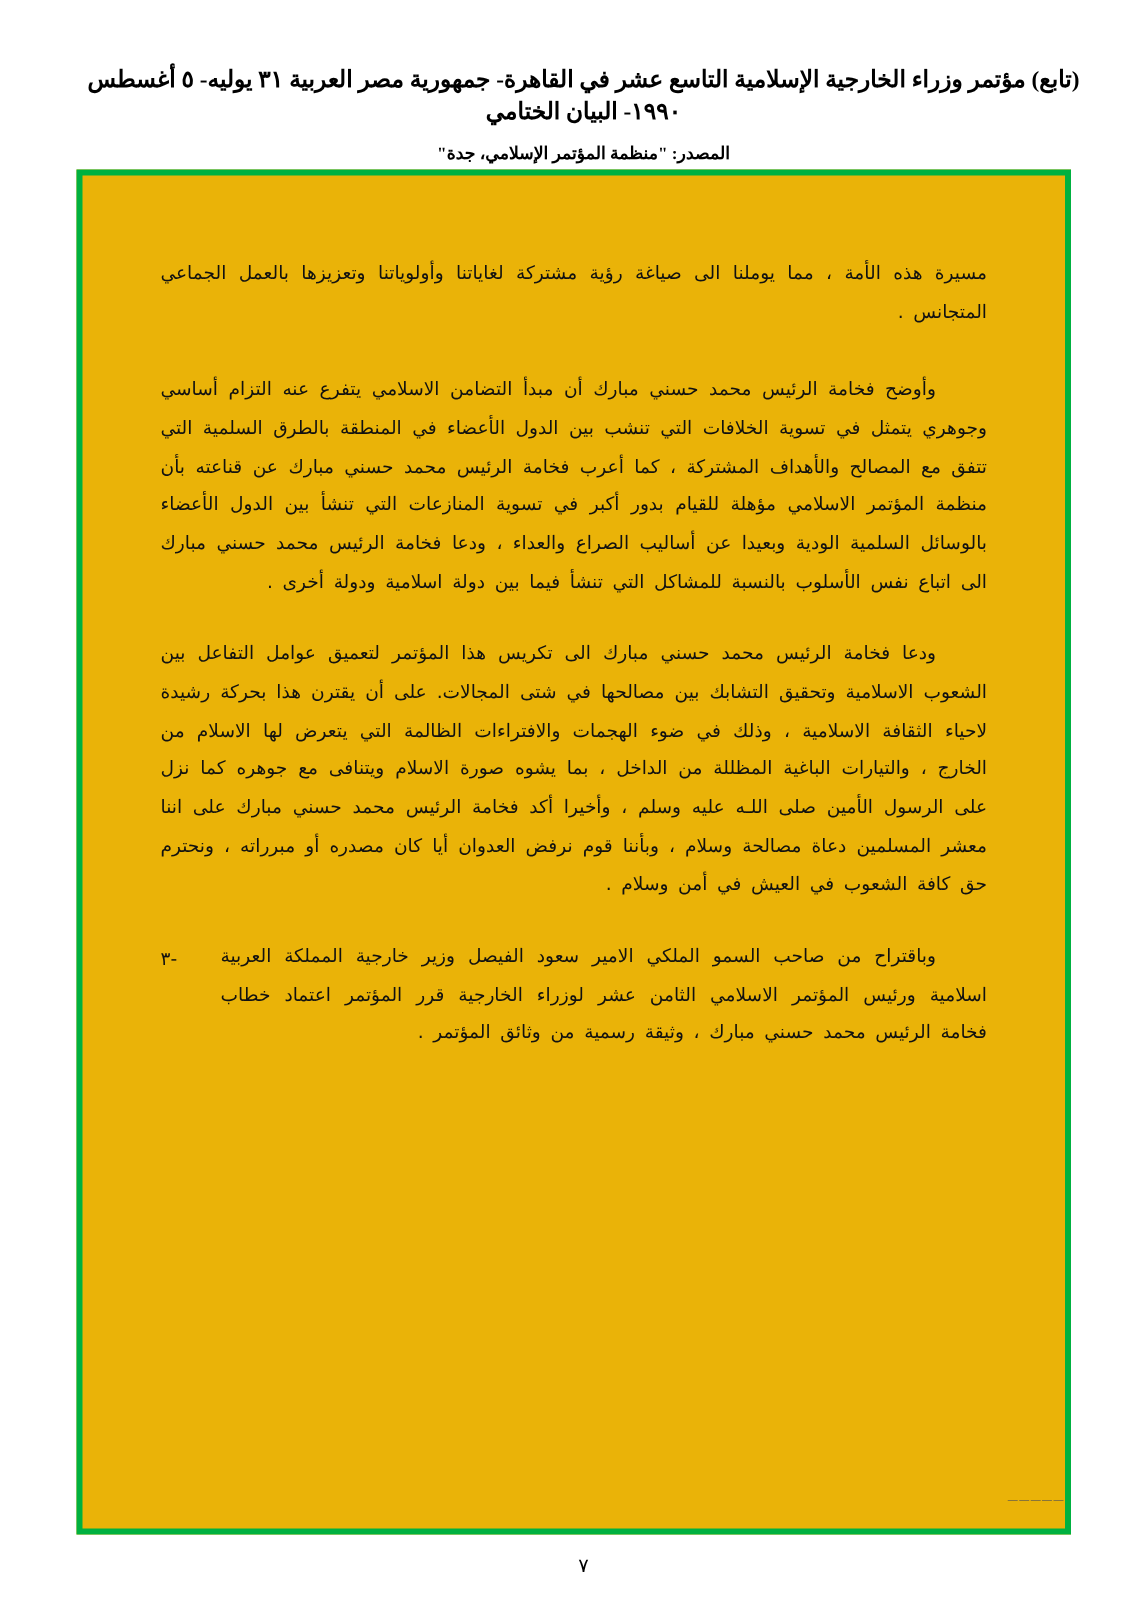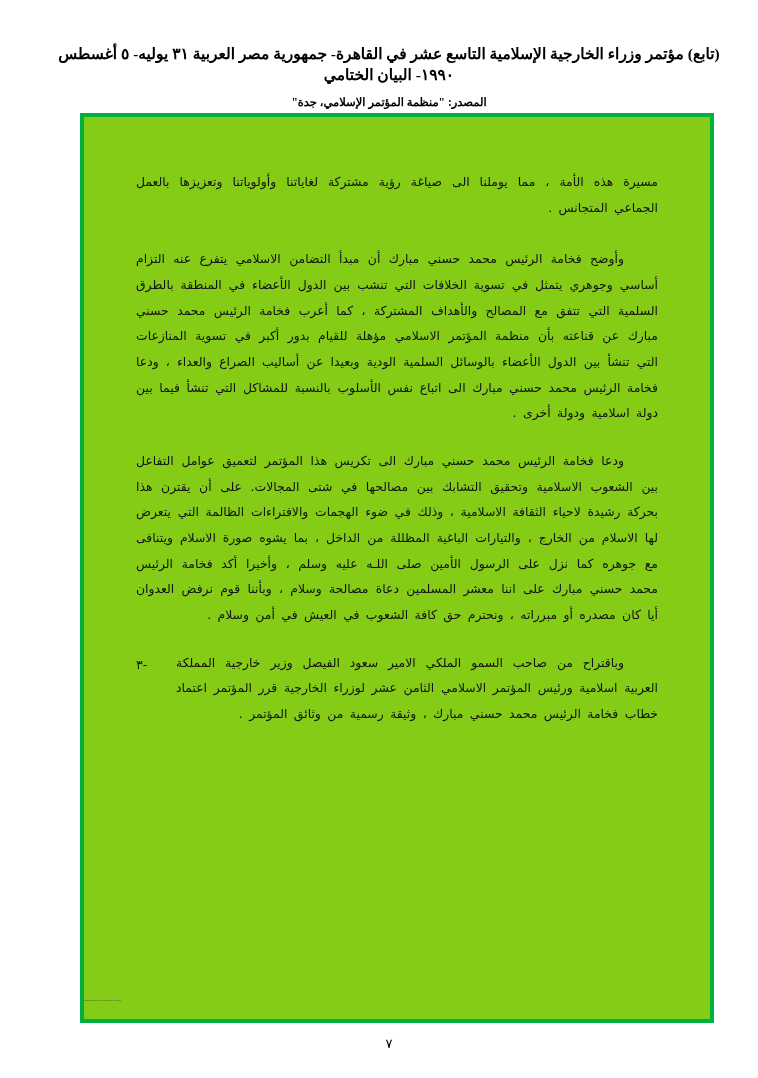--- a/index.html
+++ b/index.html
@@ -39,25 +39,25 @@
     font-family: "Liberation Serif", "DejaVu Serif", serif;
     font-size: 11.5px;
     font-weight: bold;
     direction: rtl;
     color: #000;
   }
   .frame {
     position: absolute;
     top: 113px;
     right: 44px;
-    left: 60px;
+    left: 31px;
     height: 910px;
     border: 4px solid #00b140;
     box-sizing: border-box;
-    background: #84cc16;
+    background: #eab308;
   }
   .frame-inner {
     position: absolute;
     top: 0; right: 0; bottom: 0; left: 0;
     padding: 52px 52px 20px 52px;
     box-sizing: border-box;
   }
   .body-text {
     direction: rtl;
     text-align: justify;
@@ -89,21 +89,21 @@
     font-family: "DejaVu Sans", "Liberation Sans", sans-serif;
     font-size: 12.4px;
     letter-spacing: 0;
     direction: rtl;
   }
   .dashes {
     position: absolute;
     bottom: 18px;
     left: 0;
     right: 0;
-    text-align: left;
+    text-align: right;
     font-family: "DejaVu Sans Mono", monospace;
     font-size: 11px;
     color: #555;
     letter-spacing: 1px;
   }
   .page-number {
     position: absolute;
     bottom: 26px;
     left: 0;
     right: 0;

